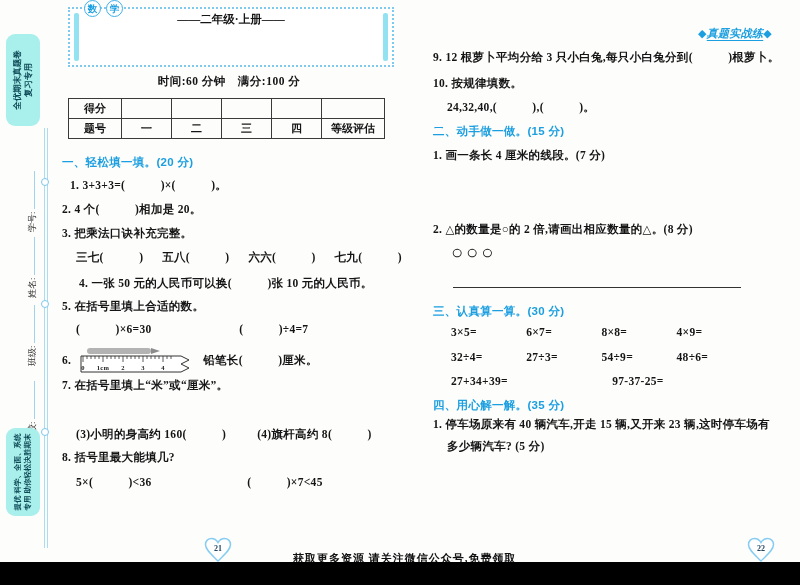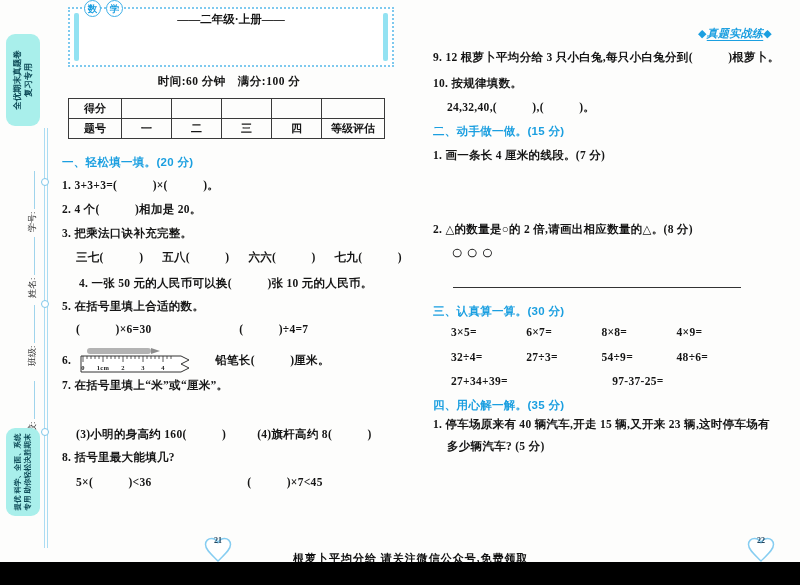--- a/index.html
+++ b/index.html
@@ -52,21 +52,21 @@
   
   table.score{position:absolute;left:6px;top:98px;border-collapse:collapse;table-layout:fixed;}
   table.score td{
     border:1px solid #3a3a3a;height:19px;text-align:center;vertical-align:middle;
     font-size:11px;font-weight:bold;padding:0;
   }
 
   
   .heart{position:absolute;width:30px;height:27px;}
   .heart svg{position:absolute;inset:0;}
-  .heart .num{position:absolute;left:0;right:0;top:0;text-align:center;
+  .heart .num{position:absolute;left:0;right:0;top:8px;text-align:center;
     font-size:8px;font-weight:bold;color:#23455f;}
 
   
   .corner-tag{color:#1b9fe0;font-style:italic;font-weight:bold;font-size:11px;
     font-family:"Liberation Sans","DejaVu Sans",sans-serif;}
   .corner-tag .mid{text-decoration:underline;text-underline-offset:3px;}
   .hline{position:absolute;border-top:1px solid #333;}
   .circles-row{font-size:20px;font-weight:normal;letter-spacing:3px;}
   .watermark{position:absolute;left:293px;top:551px;width:240px;height:11px;overflow:hidden;
     font-size:11px;font-weight:bold;color:#111;letter-spacing:1px;white-space:nowrap;}
@@ -128,21 +128,21 @@
         <td style="width:49px">二</td>
         <td style="width:49px">三</td>
         <td style="width:49px">四</td>
         <td style="width:62px">等级评估</td>
       </tr>
     </tbody>
       </table>
 
     <div class="line sec" style="top:155px;left:0;"><span>一、轻松填一填。</span><span>(20 分)</span></div>
 
-    <div class="line" style="top:178px;left:0;text-align:center;">1. 3+3+3=(　　　)×(　　　)。</div>
+    <div class="line" style="top:178px;left:8px;text-align:center;">1. 3+3+3=(　　　)×(　　　)。</div>
     <div class="line" style="top:202px;left:0;">2. 4 个(　　　)相加是 20。</div>
     <div class="line" style="top:226px;left:0;">3. 把乘法口诀补充完整。</div>
     <div class="line ind" style="top:250px;left:0;">
       <span class="eq" style="width:83px">三七(　　　)</span>
       <span class="eq" style="width:83px">五八(　　　)</span>
       <span class="eq" style="width:83px">六六(　　　)</span>
       <span class="eq">七九(　　　)</span>
     </div>
     <div class="line" style="top:276px;left:17px;">4. 一张 50 元的人民币可以换(　　　)张 10 元的人民币。</div>
     <div class="line" style="top:299px;left:0;">5. 在括号里填上合适的数。</div>
@@ -184,21 +184,21 @@
             <line x1="94" y1="12" x2="94" y2="15"></line>
         </g>
         <g font-size="6.5" fill="#222" text-anchor="middle" font-family="Liberation Serif, serif">
           <text x="6" y="26">0</text>
           <text x="26" y="26">1cm</text>
           <text x="46" y="26">2</text>
           <text x="66" y="26">3</text>
           <text x="86" y="26">4</text>
         </g>
       </svg>
-      <span style="margin-left:12px">铅笔长(　　　)厘米。</span>
+      <span style="">铅笔长(　　　)厘米。</span>
     </div>
 
     <div class="line" style="top:378px;left:0;">7. 在括号里填上“米”或“厘米”。</div>
     <div class="line ind" style="top:427px;left:0;">
       <span class="eq" style="width:178px">(3)小明的身高约 160(　　　)</span>
       <span class="eq">(4)旗杆高约 8(　　　)</span>
     </div>
     <div class="line" style="top:450px;left:0;">8. 括号里最大能填几?</div>
     <div class="line ind" style="top:475px;left:0;">
       <span class="eq" style="width:168px">5×(　　　)&lt;36</span>
@@ -255,16 +255,16 @@
     <div class="line ind" style="top:439px;left:0;">多少辆汽车? (5 分)</div>
   </div>
 
   <div class="heart" style="left:746px;top:536px;">
     <svg viewBox="0 0 24 22">
       <path d="M12 20 C6.5 14.5 2 11 2 6.8 C2 3.9 4.2 2 6.8 2 C9 2 10.8 3.2 12 5.2 C13.2 3.2 15 2 17.2 2 C19.8 2 22 3.9 22 6.8 C22 11 17.5 14.5 12 20 Z" fill="#fff" stroke="#86cdf1" stroke-width="1.2"></path>
     </svg>
     <div class="num">22</div>
   </div>
 
-  <div class="watermark">根萝卜平均分给 请关注微信公众号,免费领取</div>
+  <div class="watermark">获取更多资源 请关注微信公众号,免费领取</div>
   <div class="bottom-bar"></div>
 
 </div>
 
 </body></html>

